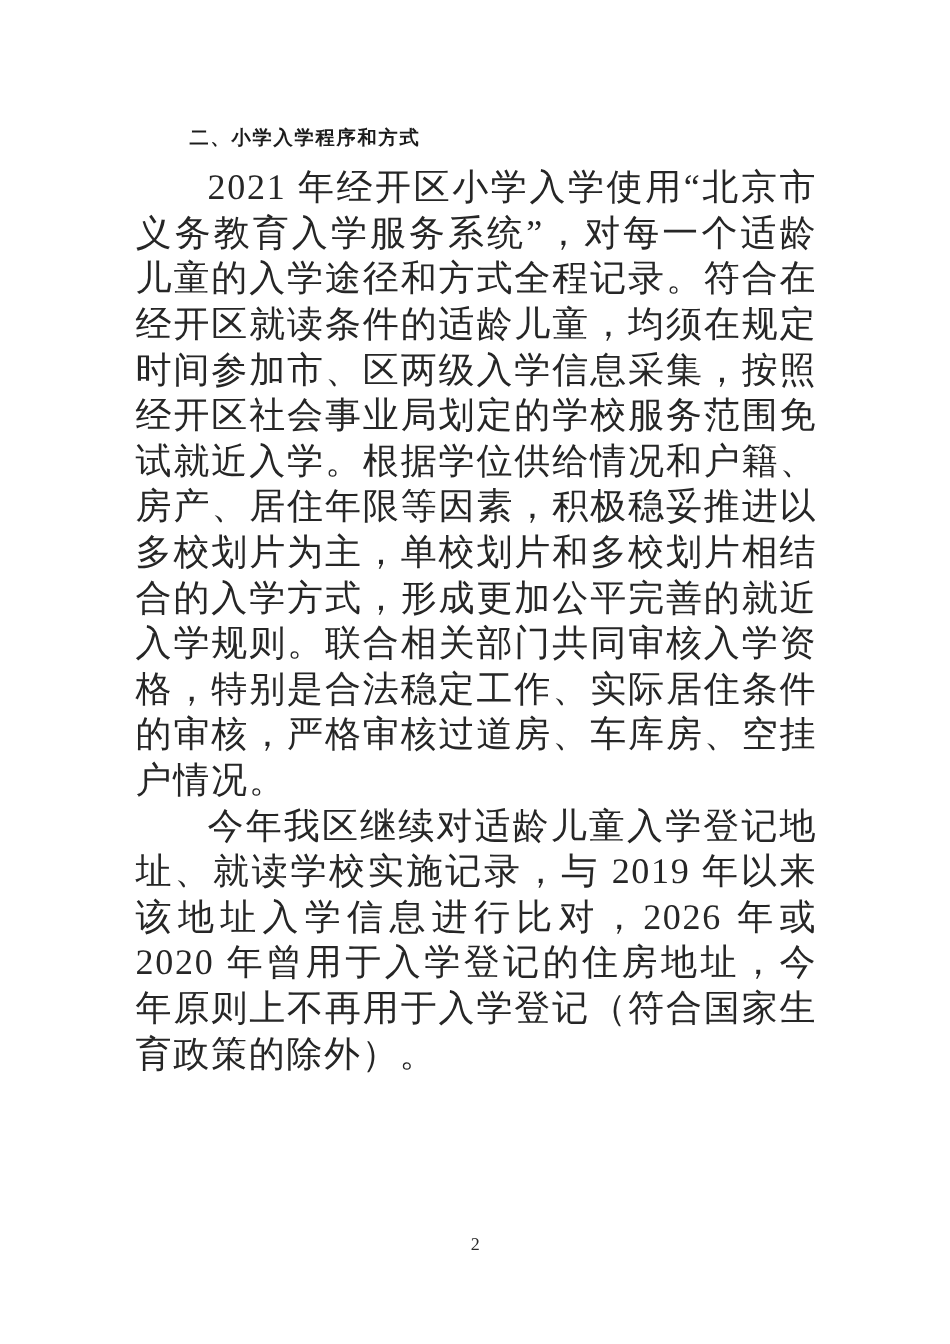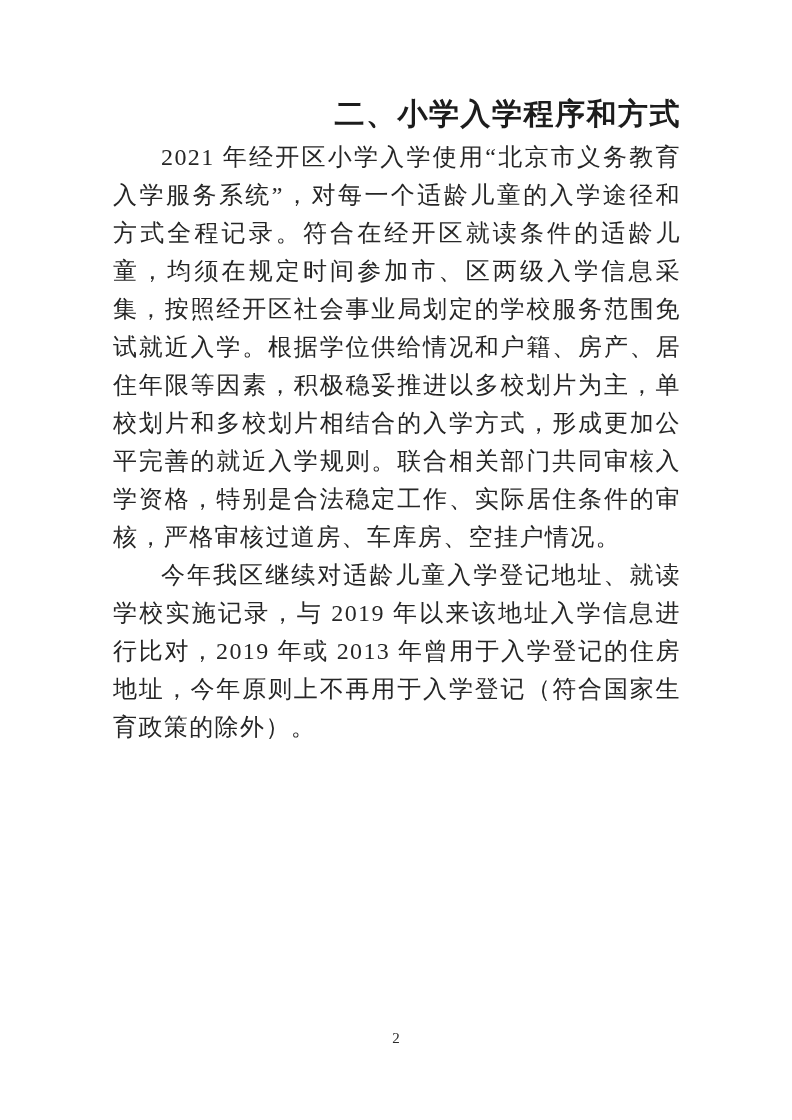--- a/index.html
+++ b/index.html
@@ -15,34 +15,33 @@
     overflow: hidden;
   }
   .content {
     position: absolute;
     left: 113px;
     top: 96px;
     width: 568px;
   }
   .heading {
     margin: 0 0 2px 0;
-    font-family: Liberation Mono, monospace;
+    font-family: Liberation Serif, serif;
     font-weight: bold;
-    font-size: 30px;
+    font-size: 16px;
     line-height: 40px;
     letter-spacing: 1.5px;
     text-indent: 45px;
     color: #1c1c1c;
     white-space: nowrap;
-    text-align: right;
   }
   .para {
     margin: 0;
     font-family: "Liberation Serif", "DejaVu Serif", serif;
-    font-size: 24px;
+    font-size: 30px;
     line-height: 38px;
     letter-spacing: 1.4px;
     text-indent: 2em;
     text-align: justify;
     text-justify: inter-character;
     color: #262626;
   }
   .footer {
     position: absolute;
     left: 0;
@@ -54,16 +53,16 @@
     color: #2a2a2a;
   }
 </style>
 </head>
 <body>
 
 <div class="page">
   <div class="content">
     <h2 class="heading">二、小学入学程序和方式</h2>
     <p class="para">2021 年经开区小学入学使用“北京市义务教育入学服务系统”，对每一个适龄儿童的入学途径和方式全程记录。符合在经开区就读条件的适龄儿童，均须在规定时间参加市、区两级入学信息采集，按照经开区社会事业局划定的学校服务范围免试就近入学。根据学位供给情况和户籍、房产、居住年限等因素，积极稳妥推进以多校划片为主，单校划片和多校划片相结合的入学方式，形成更加公平完善的就近入学规则。联合相关部门共同审核入学资格，特别是合法稳定工作、实际居住条件的审核，严格审核过道房、车库房、空挂户情况。</p>
-    <p class="para">今年我区继续对适龄儿童入学登记地址、就读学校实施记录，与 2019 年以来该地址入学信息进行比对，2019 年或 2013 年曾用于入学登记的住房地址，今年原则上不再用于入学登记（符合国家生育政策的除外）。</p>
+    <p class="para">今年我区继续对适龄儿童入学登记地址、就读学校实施记录，与 2019 年以来该地址入学信息进行比对，2026 年或 2020 年曾用于入学登记的住房地址，今年原则上不再用于入学登记（符合国家生育政策的除外）。</p>
   </div>
   <div class="footer">2</div>
 </div>
 
 </body></html>

